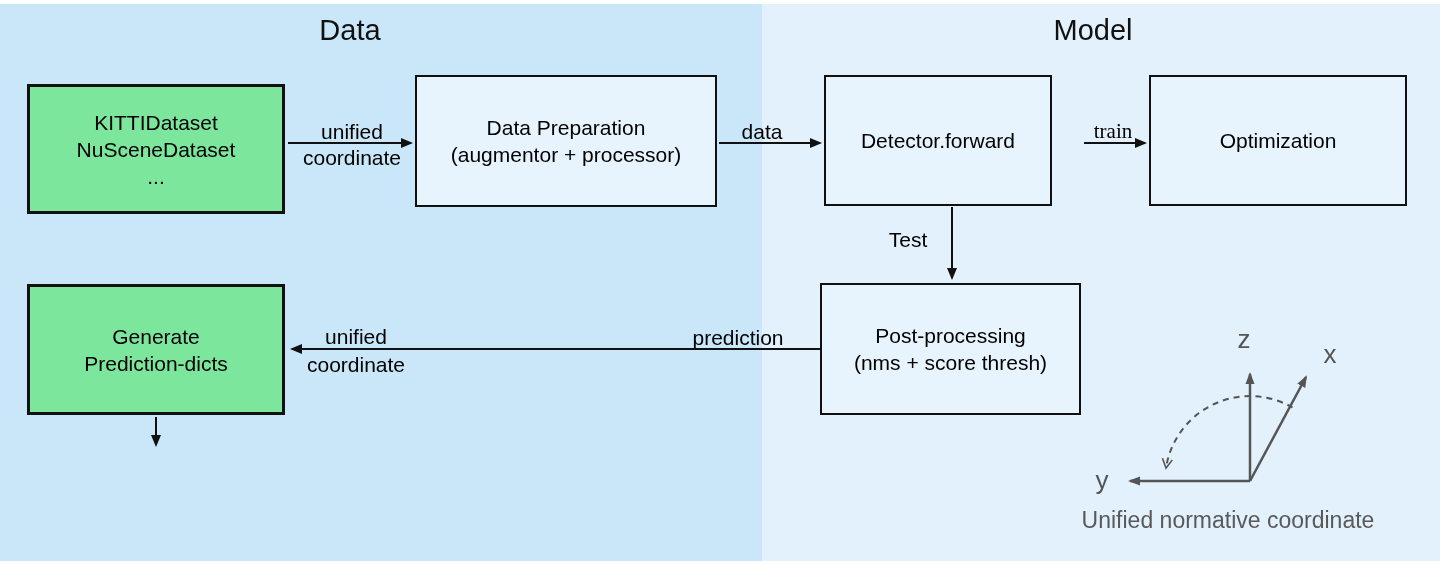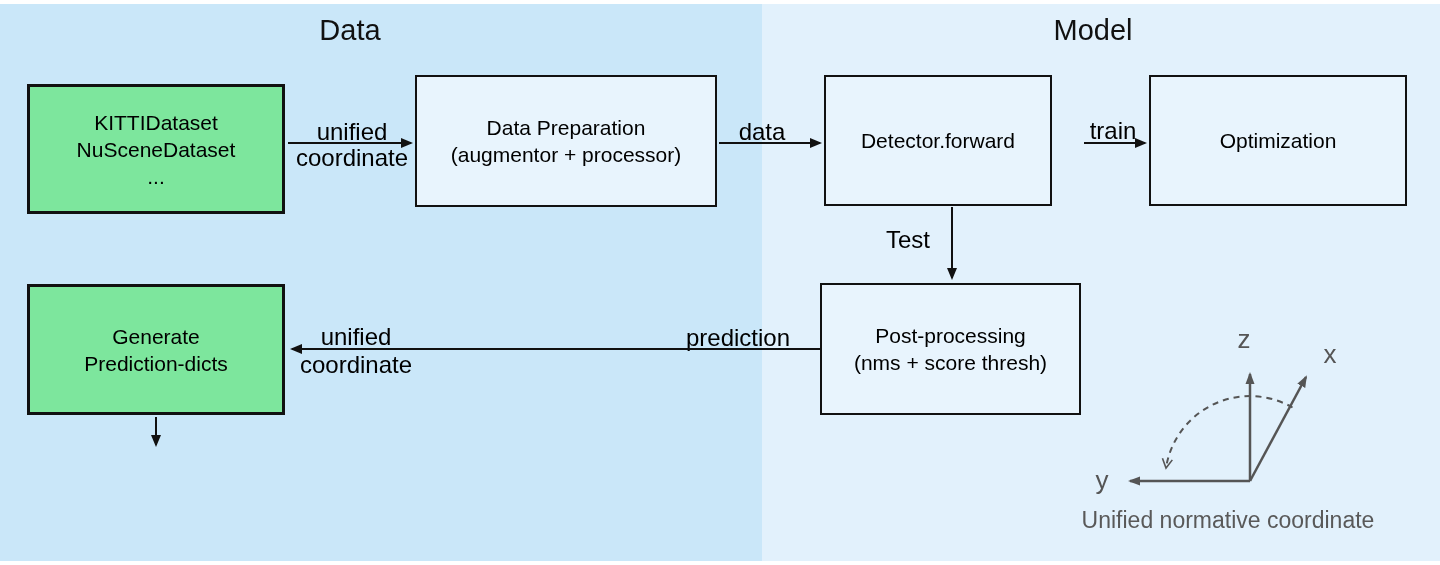--- a/index.html
+++ b/index.html
@@ -24,27 +24,27 @@
   .box.green{background:var(--box-green,#7de69d);border:3px solid var(--border,#111);}
   .box.light{background:var(--box-light,#e8f4fd);border:2px solid var(--border,#111);}
   #box-datasets{left:27px;top:84px;width:258px;height:130px;}
   #box-data-preparation{left:415px;top:75px;width:302px;height:132px;}
   #box-detector{left:824px;top:75px;width:228px;height:131px;}
   #box-optimization{left:1149px;top:75px;width:258px;height:131px;}
   #box-post-processing{left:820px;top:283px;width:261px;height:132px;}
   #box-generate-prediction{left:27px;top:284px;width:258px;height:131px;}
   #box-evaluation{left:27px;top:450px;width:258px;height:101px;}
   .edge-label{
-    position:absolute;font-size:24px;line-height:22px;color:#000;white-space:nowrap;
+    position:absolute;font-size:21px;line-height:22px;color:#000;white-space:nowrap;
   }
   .center{transform:translateX(-50%);}
   #lbl-unified-top{left:352px;top:121px;}
   #lbl-coordinate-top{left:352px;top:147px;}
   #lbl-data{left:762px;top:121px;}
-  #lbl-train{left:1113px;top:120px;}
+  #lbl-train{left:1113px;top:120px;font-family:Liberation Serif, serif;}
   #lbl-test{left:908px;top:229px;}
   #lbl-prediction{left:663px;top:327px;width:150px;text-align:center;}
   #lbl-unified-bottom{left:356px;top:326px;}
   #lbl-coordinate-bottom{left:356px;top:354px;}
   #overlay{position:absolute;left:0;top:0;pointer-events:none;}
   #caption-coordinate{
     position:absolute;left:1058px;top:507px;width:340px;text-align:center;
     font-size:23px;color:var(--caption-gray,#595959);
   }
 </style>

